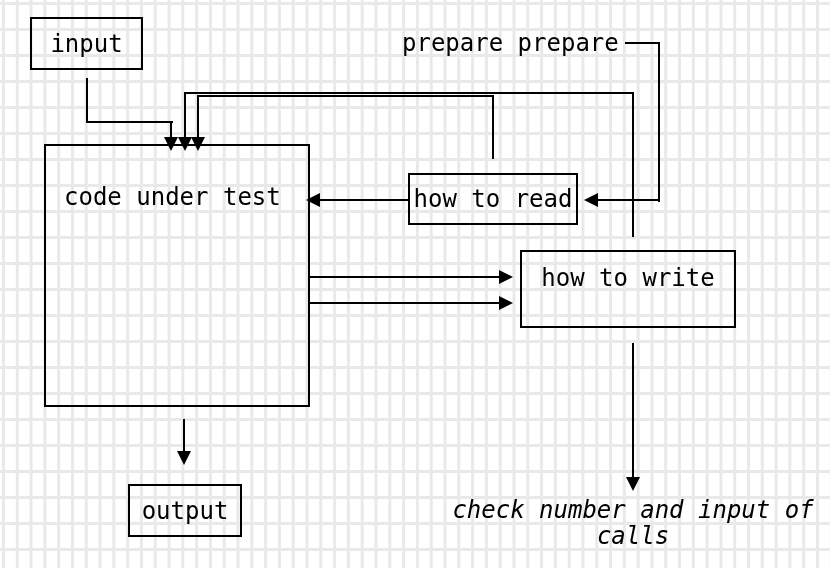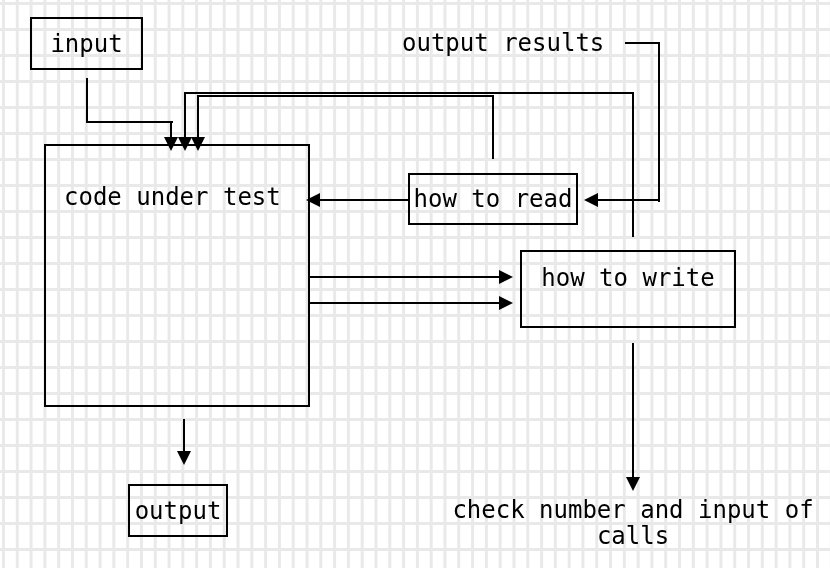--- a/index.html
+++ b/index.html
@@ -62,25 +62,25 @@
     </div>
     <div class="node align-top-left" style="left: 44px; top: 144px; width: 266px; height: 263px; padding-top: 38px; padding-left: 18px;">
       <span>code under test</span>
     </div>
     <div class="node align-center" style="left: 408px; top: 173px; width: 170px; height: 52px; padding-top: 0px; padding-left: 0px; align-items: center;">
       <span>how to read</span>
     </div>
     <div class="node align-top-center" style="left: 520px; top: 250px; width: 216px; height: 78px; padding-top: 13px; padding-left: 0px;">
       <span>how to write</span>
     </div>
-    <div class="node align-center" style="left: 128px; top: 484px; width: 100px; height: 53px; padding-top: 0px; padding-left: 0px;">
+    <div class="node align-center" style="left: 128px; top: 484px; width: 114px; height: 53px; padding-top: 0px; padding-left: 0px;">
       <span>output</span>
     </div>
-    <div class="floating-label" style="left: 402px; top: 30px;">output results</div>
-    <div class="floating-label wrap" style="left: 448px; top: 497px; width: 370px;">check number and input of calls</div>
+    <div class="floating-label" style="left: 402px; top: 30px;">prepare prepare</div>
+    <div class="floating-label wrap" style="left: 448px; top: 497px; width: 370px; font-style: italic;">check number and input of calls</div>
     <div class="seg" style="left: 86px; top: 78px; width: 2px; height: 45px;"></div>
     <div class="seg" style="left: 86px; top: 121px; width: 87px; height: 2px;"></div>
     <div class="seg" style="left: 170px; top: 121px; width: 2px; height: 18px;"></div>
     <div class="seg" style="left: 184px; top: 92px; width: 450px; height: 2px;"></div>
     <div class="seg" style="left: 184px; top: 92px; width: 2px; height: 46px;"></div>
     <div class="seg" style="left: 632px; top: 92px; width: 2px; height: 145px;"></div>
     <div class="seg" style="left: 197px; top: 95px; width: 297px; height: 2px;"></div>
     <div class="seg" style="left: 197px; top: 95px; width: 2px; height: 43px;"></div>
     <div class="seg" style="left: 492px; top: 95px; width: 2px; height: 64px;"></div>
     <div class="seg" style="left: 625px; top: 42px; width: 35px; height: 2px;"></div>

